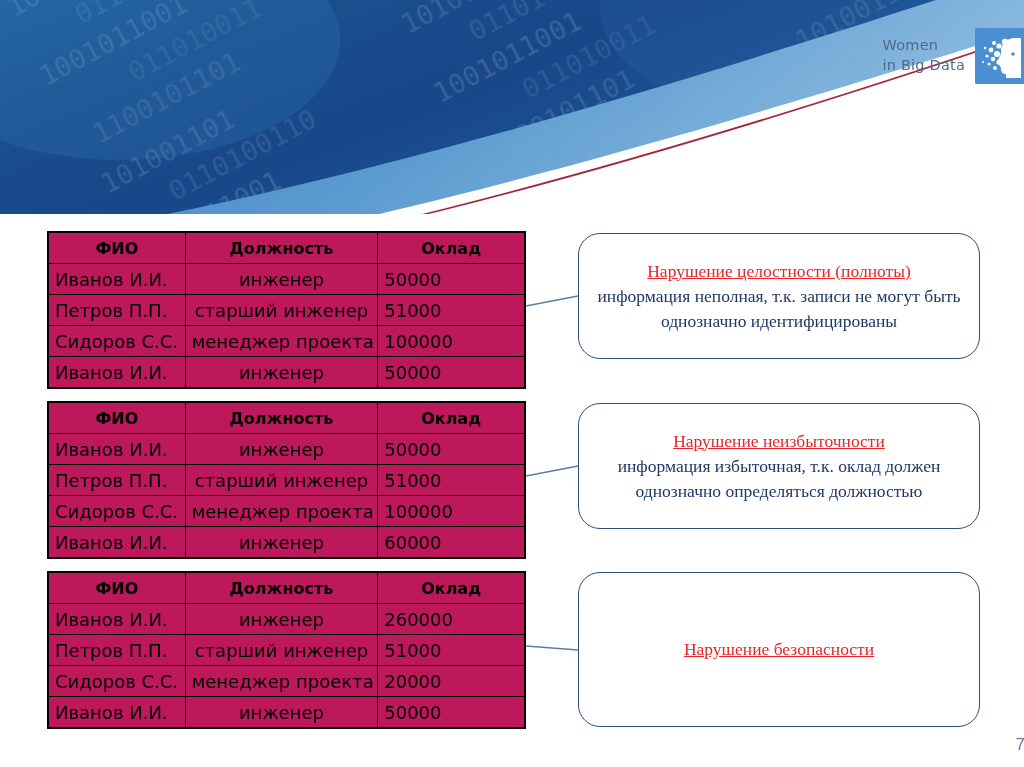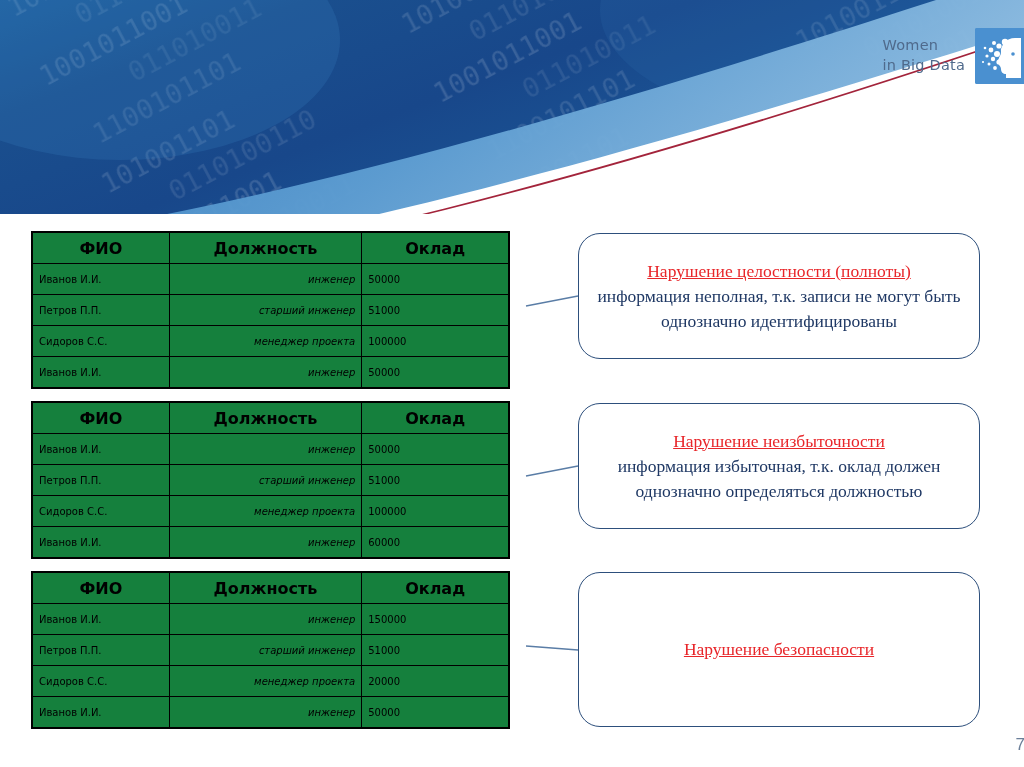--- a/index.html
+++ b/index.html
@@ -66,52 +66,52 @@
     color: #1f3864;
     font-size: 30px;
     line-height: 38px;
     letter-spacing: .3px;
   }
   .title-line.l2 { font-size: 30px; }
 
   
   .tbl {
     position: absolute;
-    left: 31px;
+    left: 47px;
     width: 479px;
     border-collapse: collapse;
-    background: #15803d;
+    background: #be185d;
     table-layout: fixed;
     border: 2.5px solid #000;
     font-family: "DejaVu Sans", sans-serif;
   }
   .tbl#t1 { top: 231px; }
   .tbl#t2 { top: 401px; }
   .tbl#t3 { top: 571px; }
 
   .tbl th, .tbl td {
     border: 1.5px solid #000;
     height: 30px;
-    font-size: 10px;
+    font-size: 18px;
     padding: 0 6px;
     color: #000;
     white-space: nowrap;
     overflow: hidden;
   }
   .tbl th {
     font-weight: bold;
     text-align: center;
     font-size: 16px;
   }
   .col-fio  { width: 136px; }
   .col-dolzh{ width: 191px; }
   .col-oklad{ width: 146px; }
 
   .tbl td.c-fio   { text-align: left; }
-  .tbl td.c-dolzh { text-align: right; font-style: italic; }
+  .tbl td.c-dolzh { text-align: center; }
   .tbl td.c-oklad { text-align: left; padding-right: 8px; }
   .red { color: #e8262a; }
 
   
   .connectors {
     position: absolute;
     left: 0; top: 0;
     width: 1024px; height: 767px;
     pointer-events: none;
     z-index: 2;
@@ -339,21 +339,21 @@
       <tr>
         <th>ФИО</th>
         <th>Должность</th>
         <th>Оклад</th>
       </tr>
     </thead>
     <tbody>
       <tr>
         <td class="c-fio">Иванов И.И.</td>
         <td class="c-dolzh">инженер</td>
-        <td class="c-oklad red">150000</td>
+        <td class="c-oklad red">260000</td>
       </tr>
       <tr>
         <td class="c-fio">Петров П.П.</td>
         <td class="c-dolzh">старший инженер</td>
         <td class="c-oklad">51000</td>
       </tr>
       <tr>
         <td class="c-fio">Сидоров С.С.</td>
         <td class="c-dolzh">менеджер проекта</td>
         <td class="c-oklad red">20000</td>

